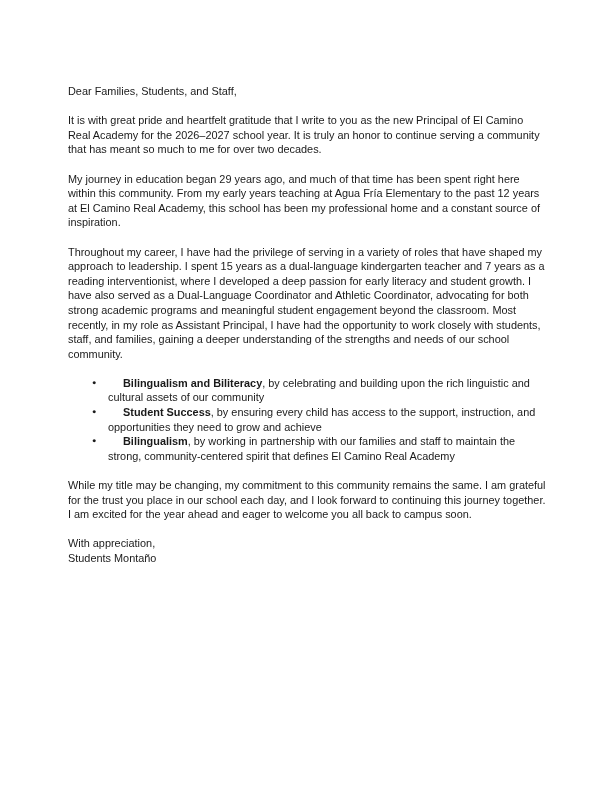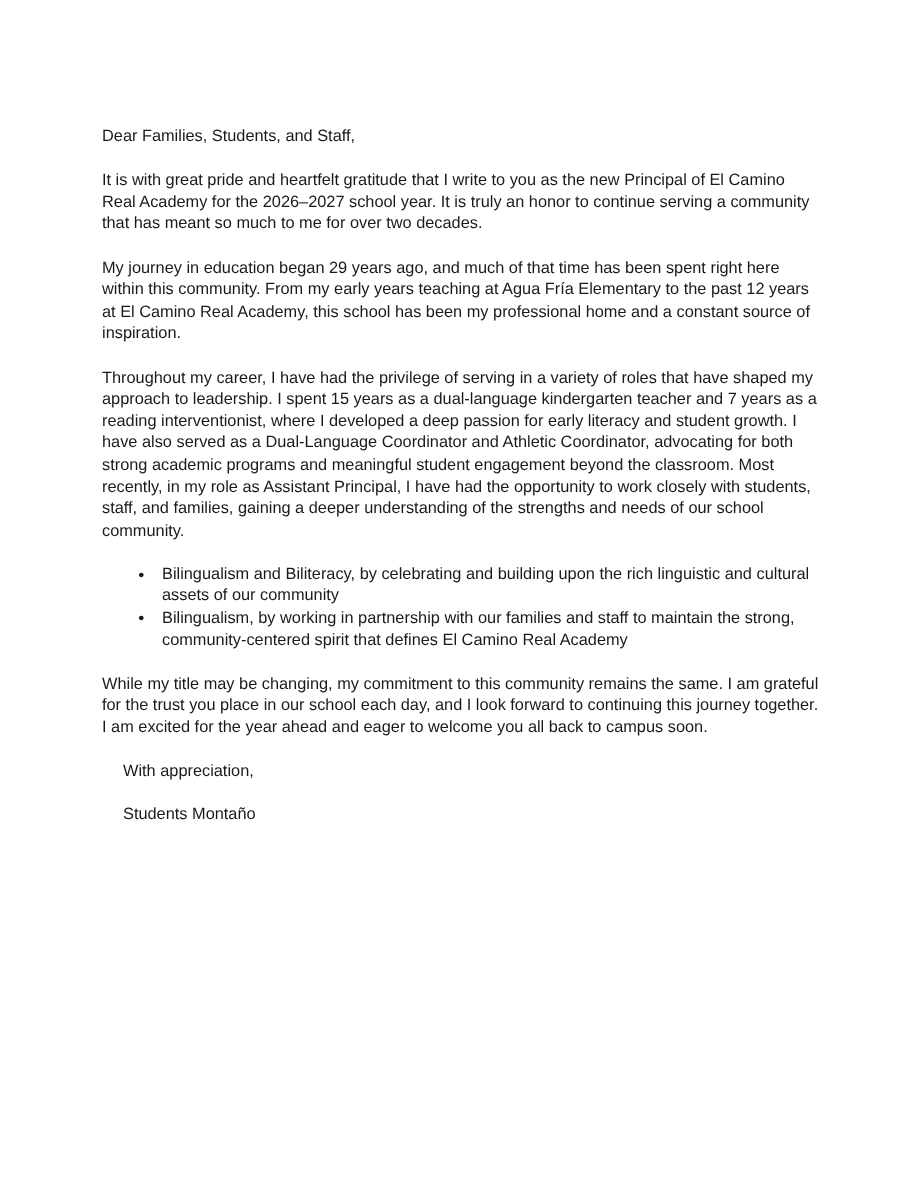--- a/index.html
+++ b/index.html
@@ -57,28 +57,29 @@
   .bullet-item::before {
     content: "\25CF";
     position: absolute;
     left: 24px;
     top: 0;
     font-size: 7.2px;
     line-height: 14.6px;
     color: #1a1a1a;
   }
   .bullet-term {
-    font-weight: normal;
+    font-weight: bold;
     color: #1a1a1a;
+    margin-left: 15px;
   }
   .signature-block {
     margin: 0;
   }
   .signature-line {
-    margin: 14px;
+    margin: 0;
     font-size: 10.9px;
     line-height: 14.6px;
     color: #1a1a1a;
   }
 </style>
 </head>
 <body>
 
 <div class="page">
   <div class="letter-body">
@@ -87,20 +88,21 @@
 
     <p class="para">It is with great pride and heartfelt gratitude that I write to you as the new Principal of El Camino Real Academy for the 2026–2027 school year. It is truly an honor to continue serving a community that has meant so much to me for over two decades.</p>
 
     <p class="para">My journey in education began 29 years ago, and much of that time has been spent right here within this community. From my early years teaching at Agua Fría Elementary to the past 12 years at El Camino Real Academy, this school has been my professional home and a constant source of inspiration.</p>
 
     <p class="para">Throughout my career, I have had the privilege of serving in a variety of roles that have shaped my approach to leadership. I spent 15 years as a dual-language kindergarten teacher and 7 years as a reading interventionist, where I developed a deep passion for early literacy and student growth. I have also served as a Dual-Language Coordinator and Athletic Coordinator, advocating for both strong academic programs and meaningful student engagement beyond the classroom. Most recently, in my role as Assistant Principal, I have had the opportunity to work closely with students, staff, and families, gaining a deeper understanding of the strengths and needs of our school community.</p>
 
 
     <ul class="bullet-list">
       <li class="bullet-item"><span class="bullet-term">Bilingualism and Biliteracy</span><span>, by celebrating and building upon the rich linguistic and cultural assets of our community</span></li>
+      <li class="bullet-item"><span class="bullet-term">Student Success</span><span>, by ensuring every child has access to the support, instruction, and opportunities they need to grow and achieve</span></li>
       <li class="bullet-item"><span class="bullet-term">Bilingualism</span><span>, by working in partnership with our families and staff to maintain the strong, community-centered spirit that defines El Camino Real Academy</span></li>
     </ul>
 
     <p class="para">While my title may be changing, my commitment to this community remains the same. I am grateful for the trust you place in our school each day, and I look forward to continuing this journey together. I am excited for the year ahead and eager to welcome you all back to campus soon.</p>
 
     <div class="signature-block">
       <p class="signature-line">With appreciation,</p>
       <p class="signature-line">Students Montaño</p>
     </div>
 

